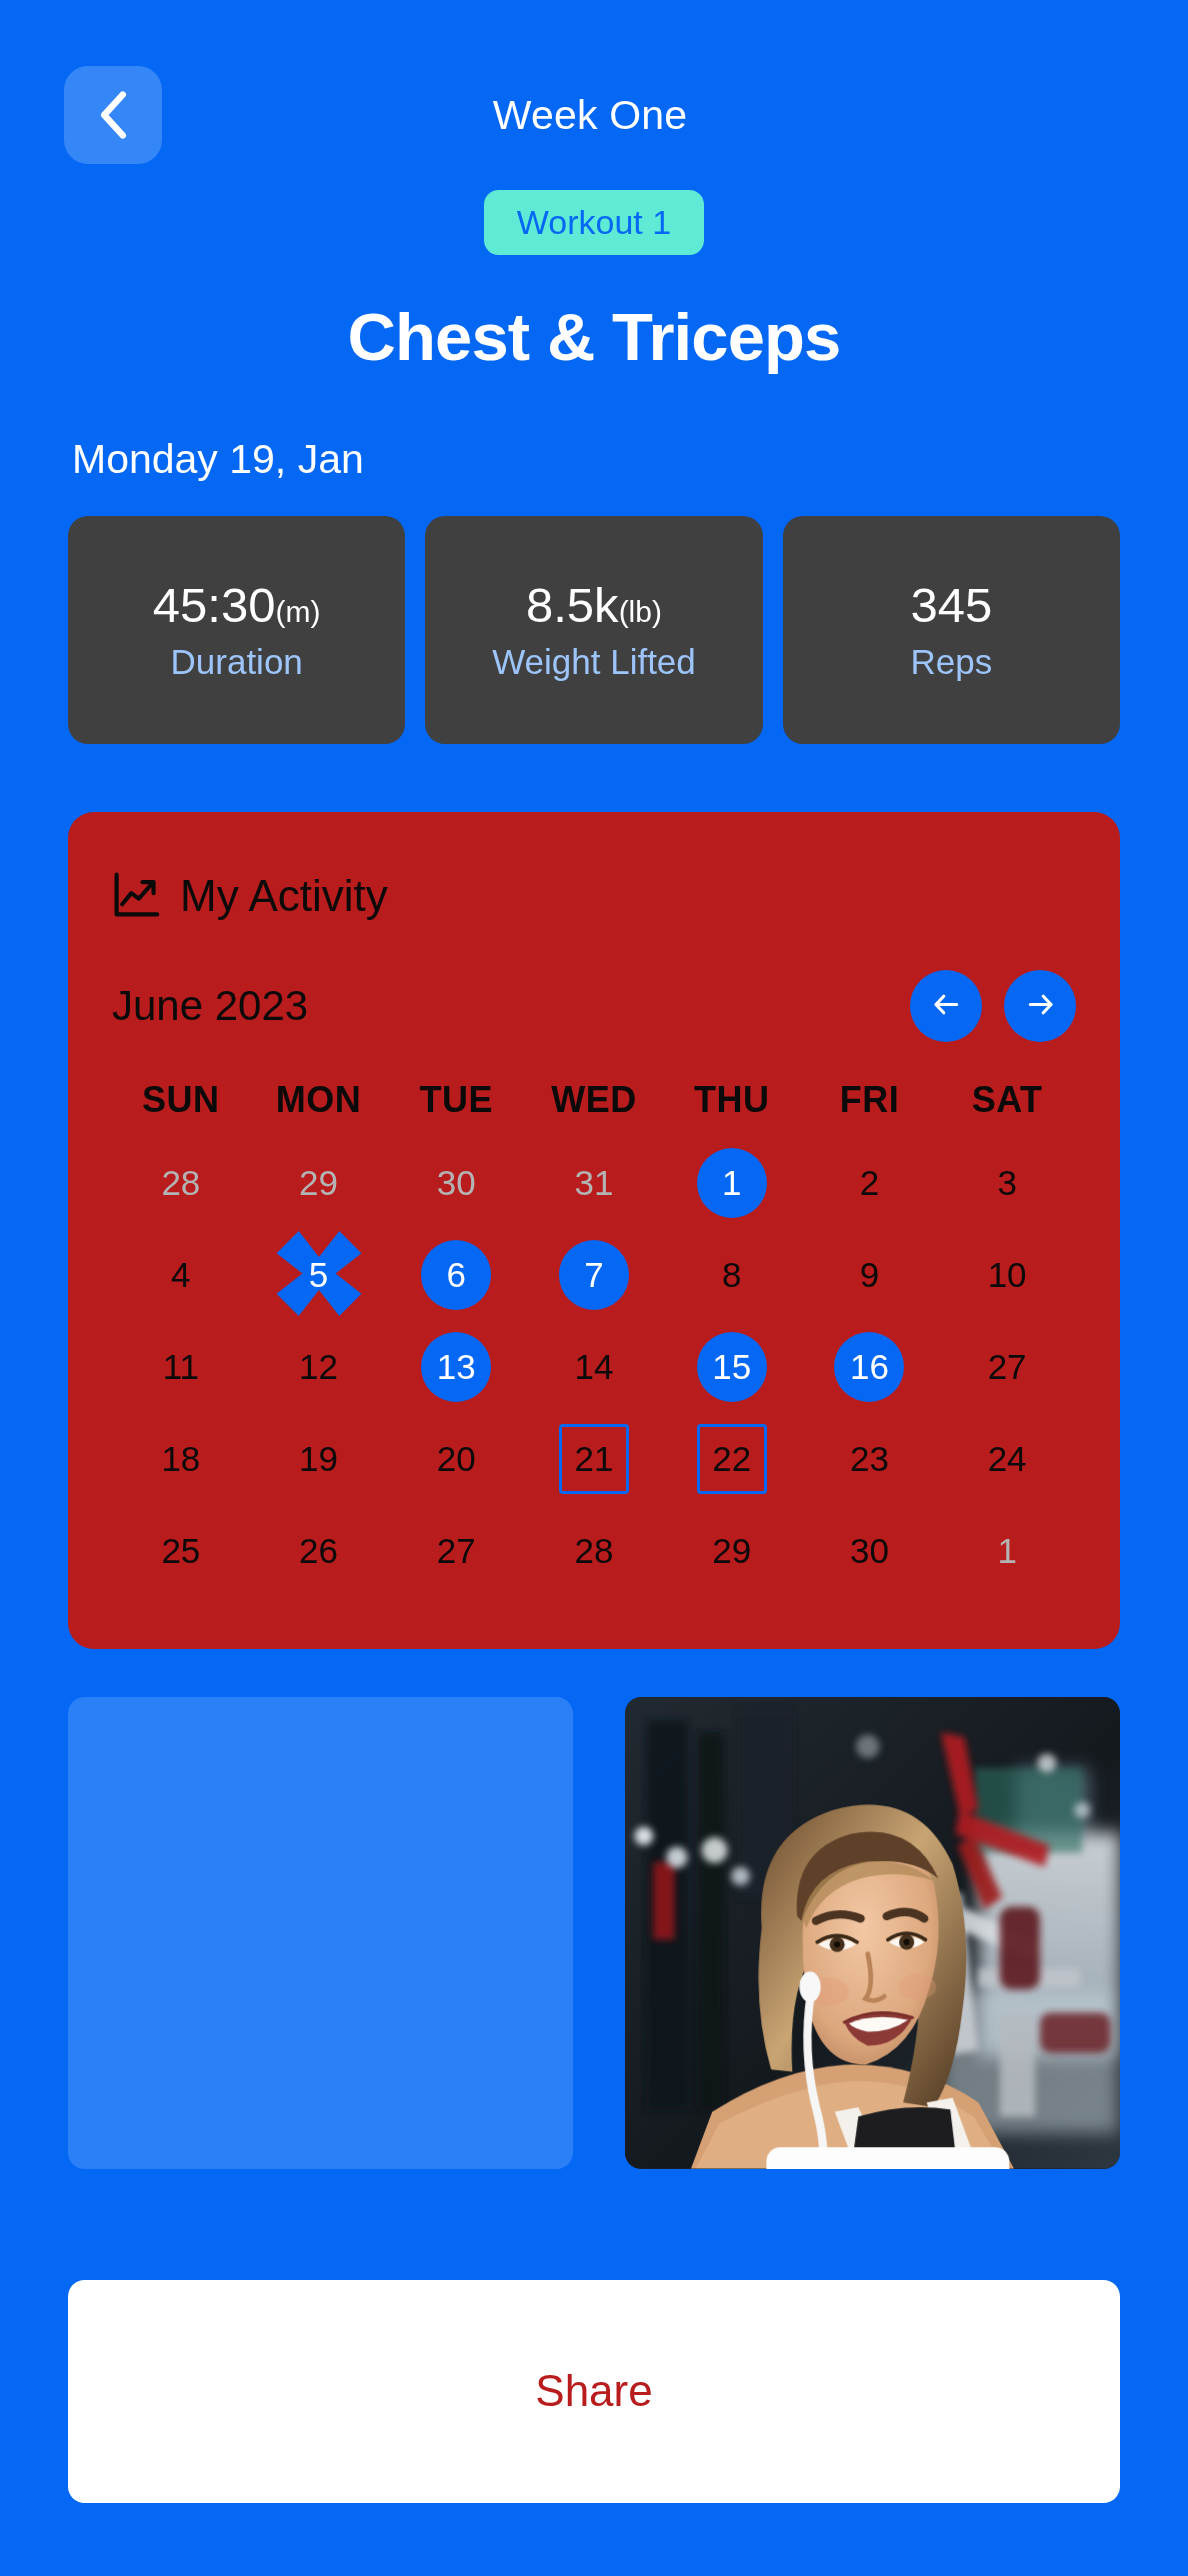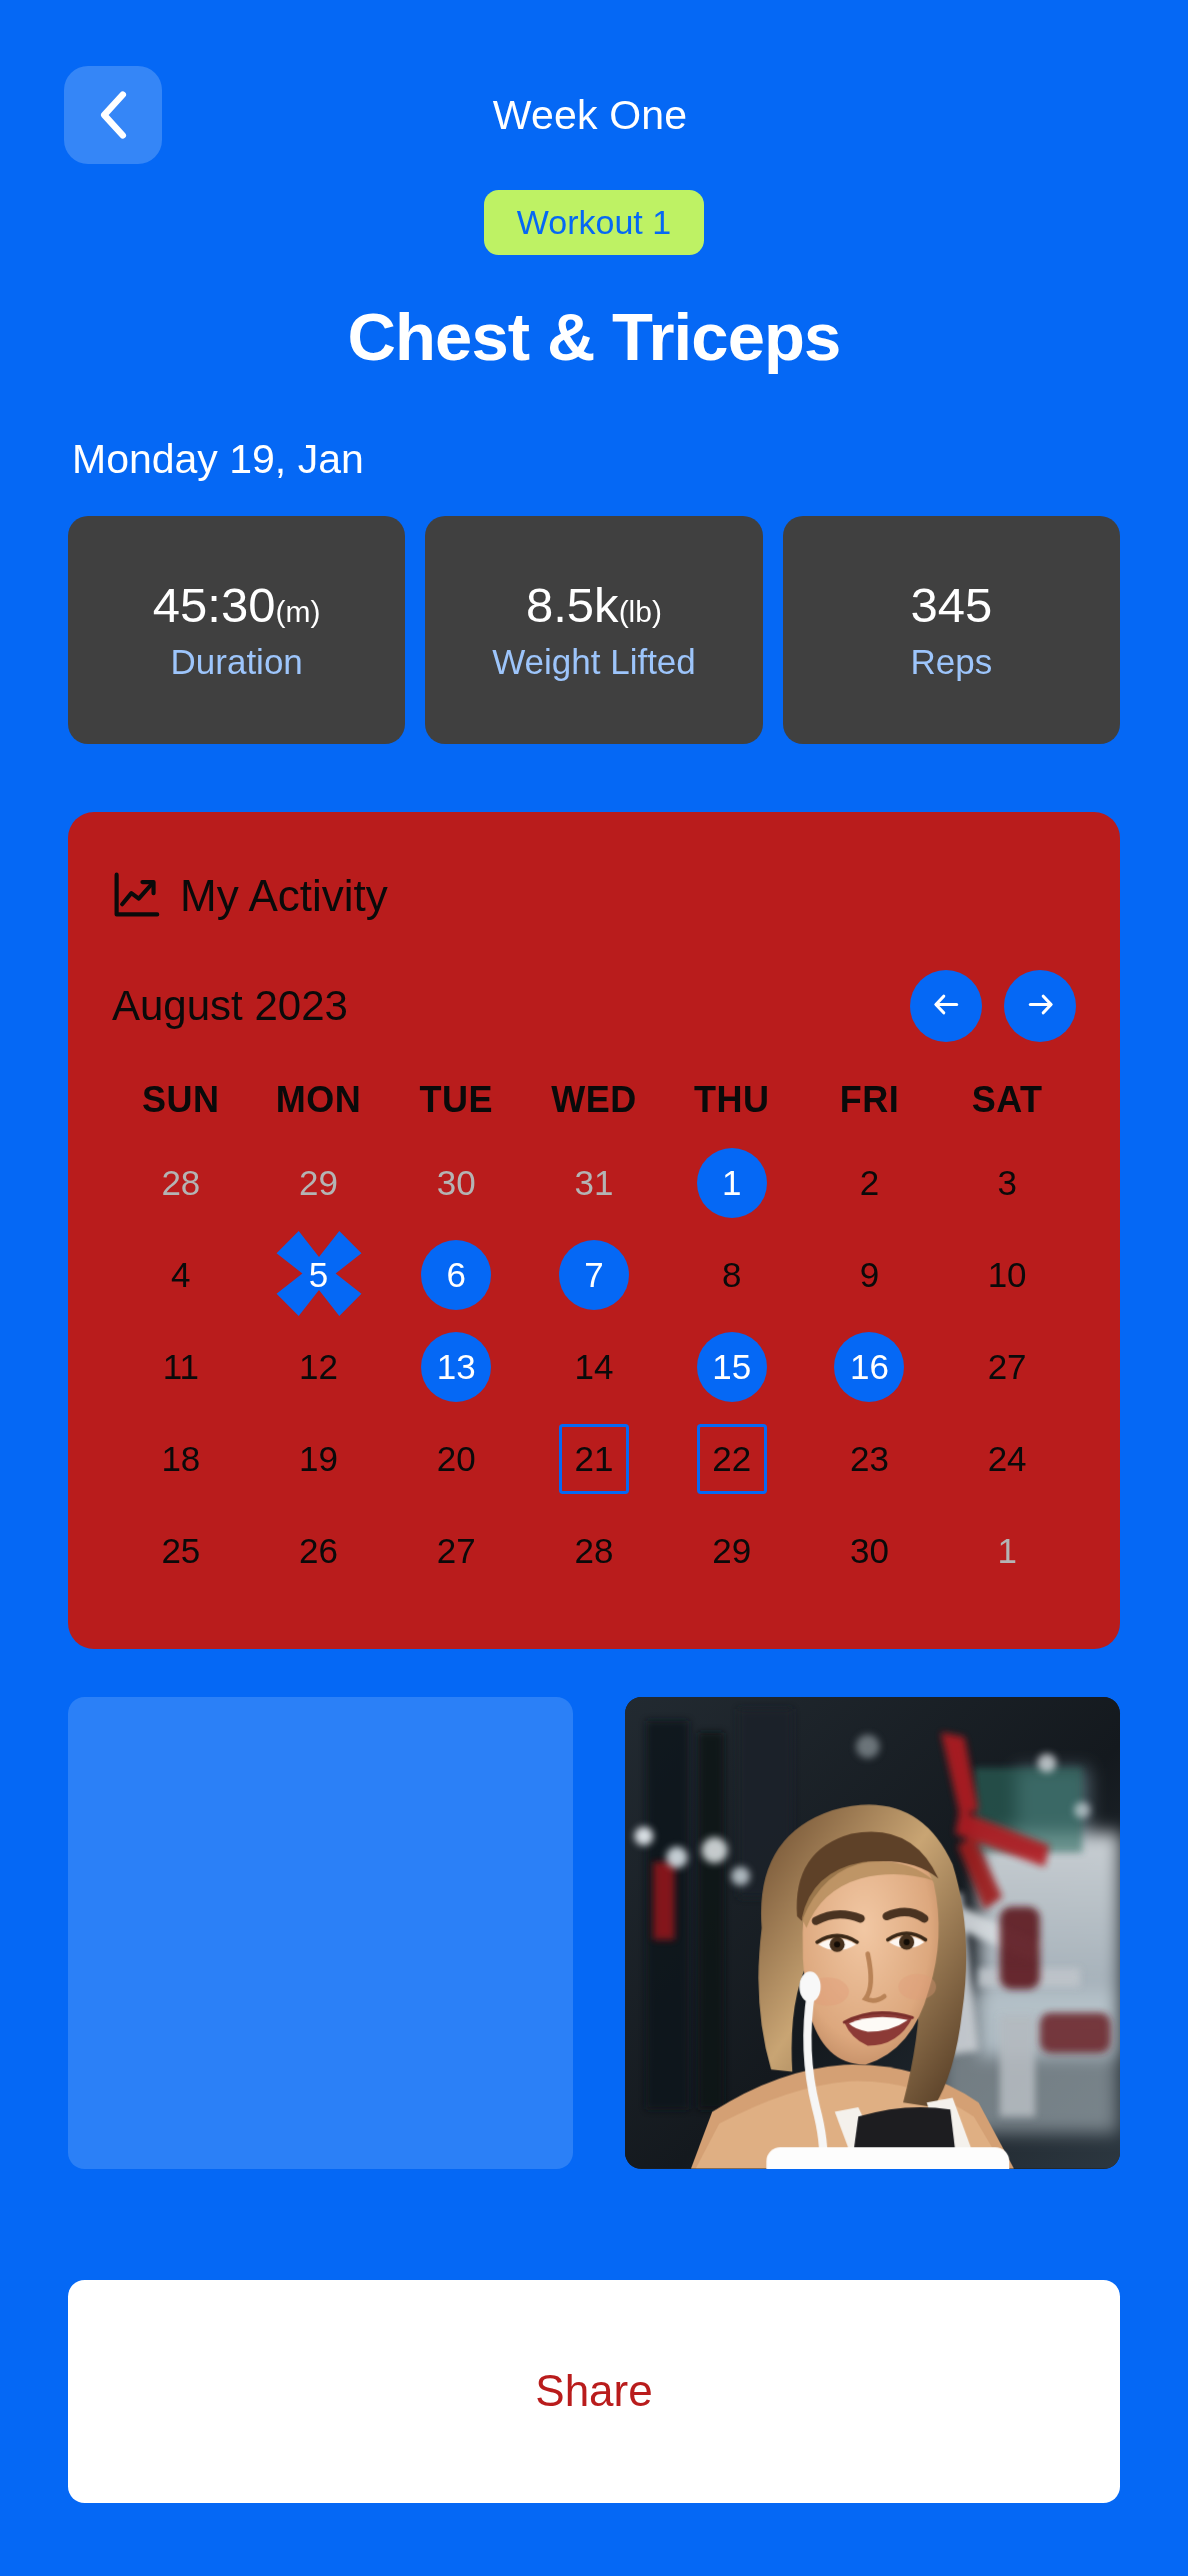--- a/index.html
+++ b/index.html
@@ -52,21 +52,21 @@
     letter-spacing: 0.2px;
   }
 
   
   .pill-row {
     display: flex;
     justify-content: center;
     margin-top: 5.5px;
   }
   .workout-pill {
-    background: #bef264;
+    background: #5eead4;
     color: #0568f5;
     font-size: 34px;
     font-weight: 400;
     padding: 15.7px 33px;
     border-radius: 14.7px;
     line-height: 1;
     border: none;
     cursor: pointer;
   }
 
@@ -334,21 +334,21 @@
         <svg width="48" height="48" viewBox="0 0 52 52" fill="none">
           <path d="M5 4 L5 47 L49 47" stroke="#0a0a0a" stroke-width="4.5" stroke-linecap="round" stroke-linejoin="round"></path>
           <path d="M11 36 L21 24 L29 30 L44 13" stroke="#0a0a0a" stroke-width="4.5" stroke-linecap="round" stroke-linejoin="round"></path>
           <path d="M33 12 L45 12 L45 24" stroke="#0a0a0a" stroke-width="4.5" stroke-linecap="round" stroke-linejoin="round"></path>
         </svg>
       </span>
       <span class="activity-header-title">My Activity</span>
     </div>
 
     <div class="month-row">
-      <div class="month-label">August 2023</div>
+      <div class="month-label">June 2023</div>
       <div class="month-nav">
         <button class="nav-btn">
           <span>
             <svg width="35" height="35" viewBox="0 0 38 38" fill="none">
               <path d="M30 19 L8 19" stroke="#ffffff" stroke-width="3.4" stroke-linecap="round"></path>
               <path d="M16 10 L7.5 19 L16 28" stroke="#ffffff" stroke-width="3.4" stroke-linecap="round" stroke-linejoin="round"></path>
             </svg>
           </span>
         </button>
         <button class="nav-btn">

